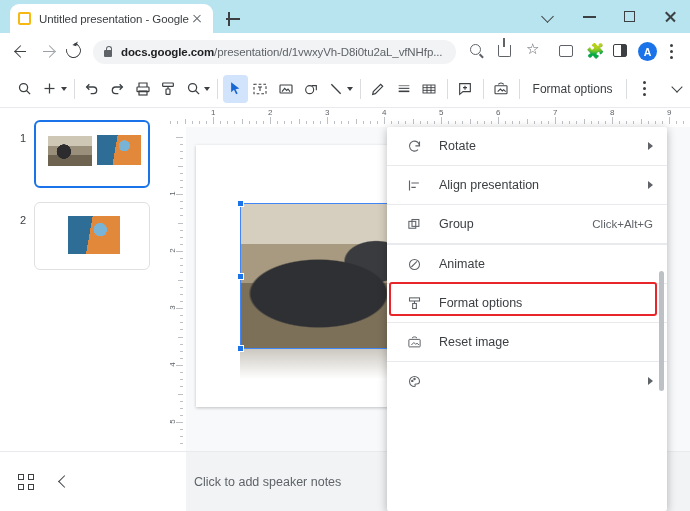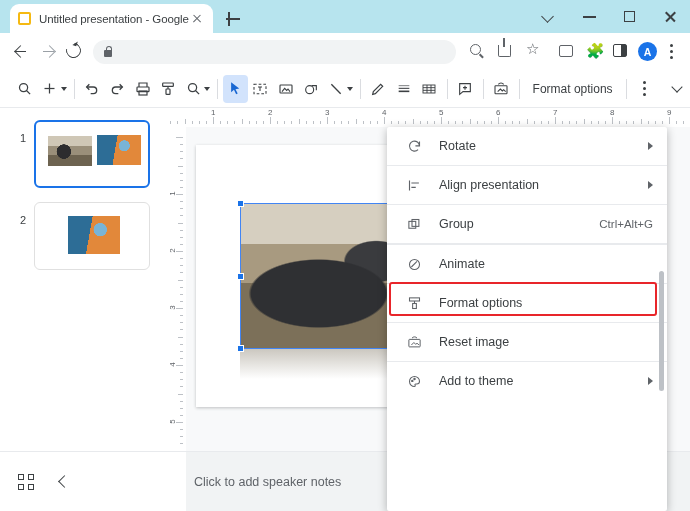--- a/index.html
+++ b/index.html
@@ -321,20 +321,23 @@
       </div>
     <div class="navbtn" style="left:38px">
         <div class="arrow-r" style="left:5px"></div>
       </div>
     <div class="navbtn" style="left:63px">
         <div class="reload"></div>
       </div>
 
     <div class="omnibox">
       <div class="lock"></div>
+      <div class="url">
+        <b>docs.google.com</b><span class="dim">/presentation/d/1vwxyVh-D8i0tu2aL_vfNHfp...</span>
+      </div>
     </div>
 
     <div class="oicon" style="left:470px">
         <div class="mag"></div>
       </div>
     <div class="oicon" style="left:498px;top:12px">
         <div class="share-ic"></div>
       </div>
     <div class="oicon" style="left:526px;top:9px">
         <div class="star">☆</div>
@@ -687,21 +690,21 @@
       </div>
       <div class="mdiv"></div>
       <div class="mi">
         <span class="mi-ic">
           <svg width="15" height="15" viewBox="0 0 24 24" fill="none" stroke="currentColor" stroke-width="1.7">
             <rect x="3" y="7" width="11" height="11"></rect>
             <rect x="8" y="4" width="11" height="11"></rect>
           </svg>
         </span>
         <span class="mi-label">Group</span>
-        <span class="mi-accel">Ctrl+Alt+G</span>
+        <span class="mi-accel">Click+Alt+G</span>
       </div>
       <div class="mdiv"></div>
       <div class="mdiv"></div>
       <div class="mi">
         <span class="mi-ic">
           <svg width="15" height="15" viewBox="0 0 24 24" fill="none" stroke="currentColor" stroke-width="1.7">
             <circle cx="12" cy="12" r="8"></circle>
             <path d="M7 16l9-9"></path>
           </svg>
         </span>
@@ -731,21 +734,20 @@
       </div>
       <div class="mdiv"></div>
       <div class="mi">
         <span class="mi-ic">
           <svg width="15" height="15" viewBox="0 0 24 24" fill="none" stroke="currentColor" stroke-width="1.7">
             <path d="M12 4a8 8 0 1 0 0 16c1.2 0 1.6-1 1-1.8-.7-.9-.2-2.2 1-2.2h1.6A4.4 4.4 0 0 0 20 11.6C20 7.4 16.4 4 12 4z"></path>
             <circle cx="8.5" cy="11" r="1.1" fill="currentColor"></circle>
             <circle cx="12" cy="8" r="1.1" fill="currentColor"></circle>
           </svg>
         </span>
-        <span class="mi-label">Add to theme</span>
         <span class="mi-arrow"></span>
       </div>
       <div class="hl-ring" style="top: 155px; border-color: rgb(232, 37, 42);"></div>
       <div class="menu-scroll"></div>
     </div>
 
   <div class="bottombar">
     <div class="grid-ic">
         <i></i>
         <i></i>

